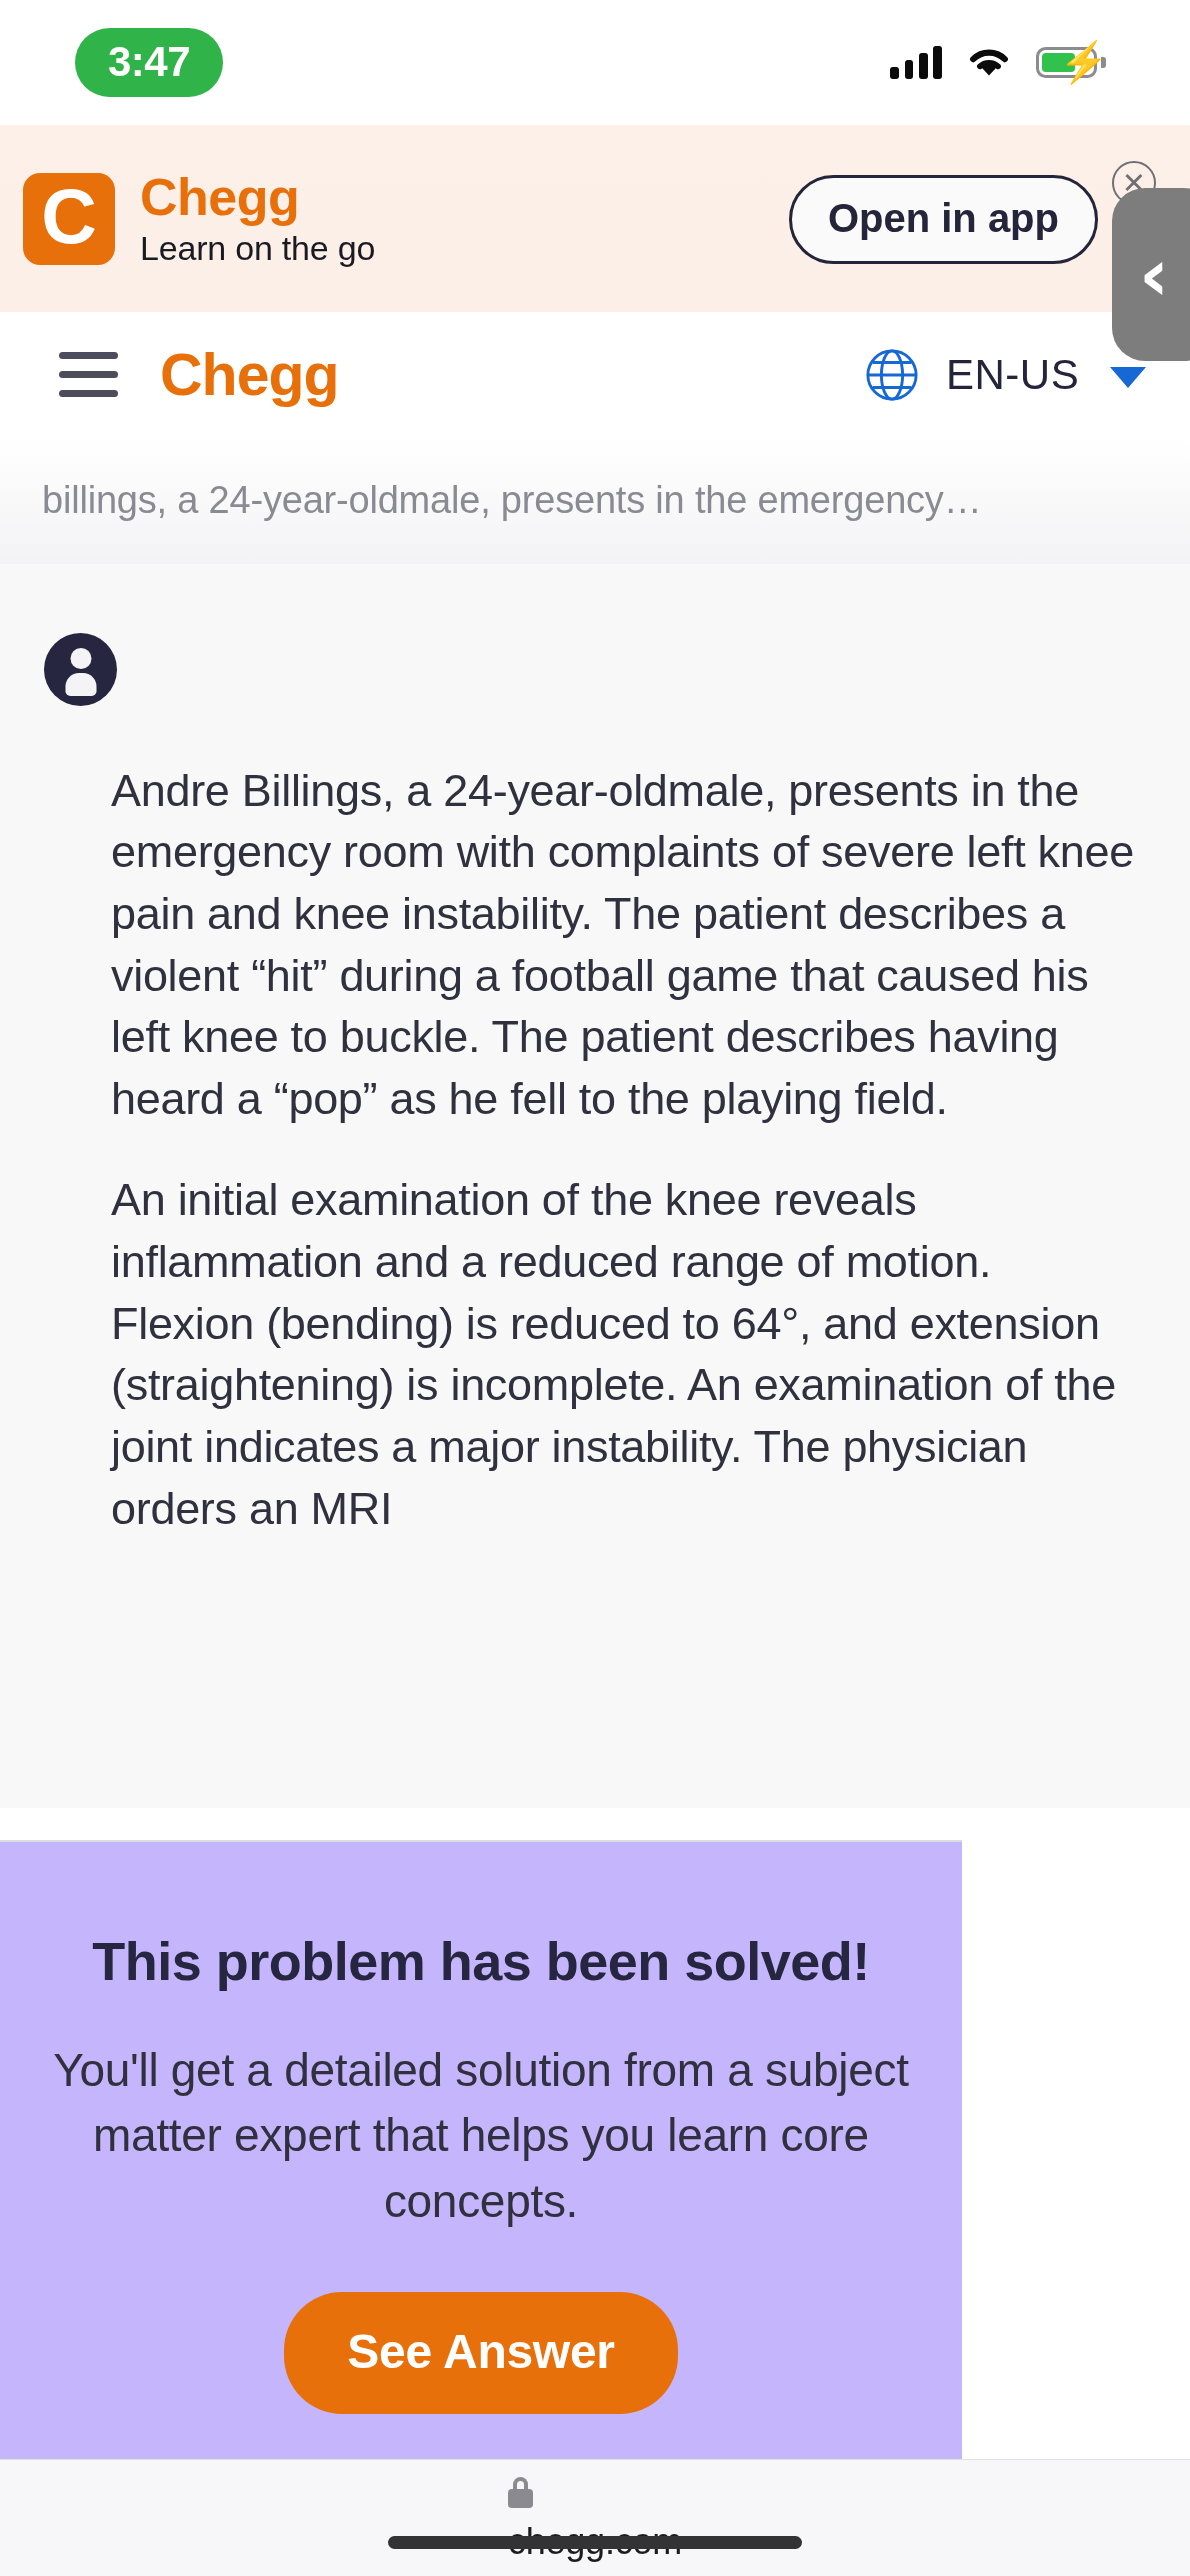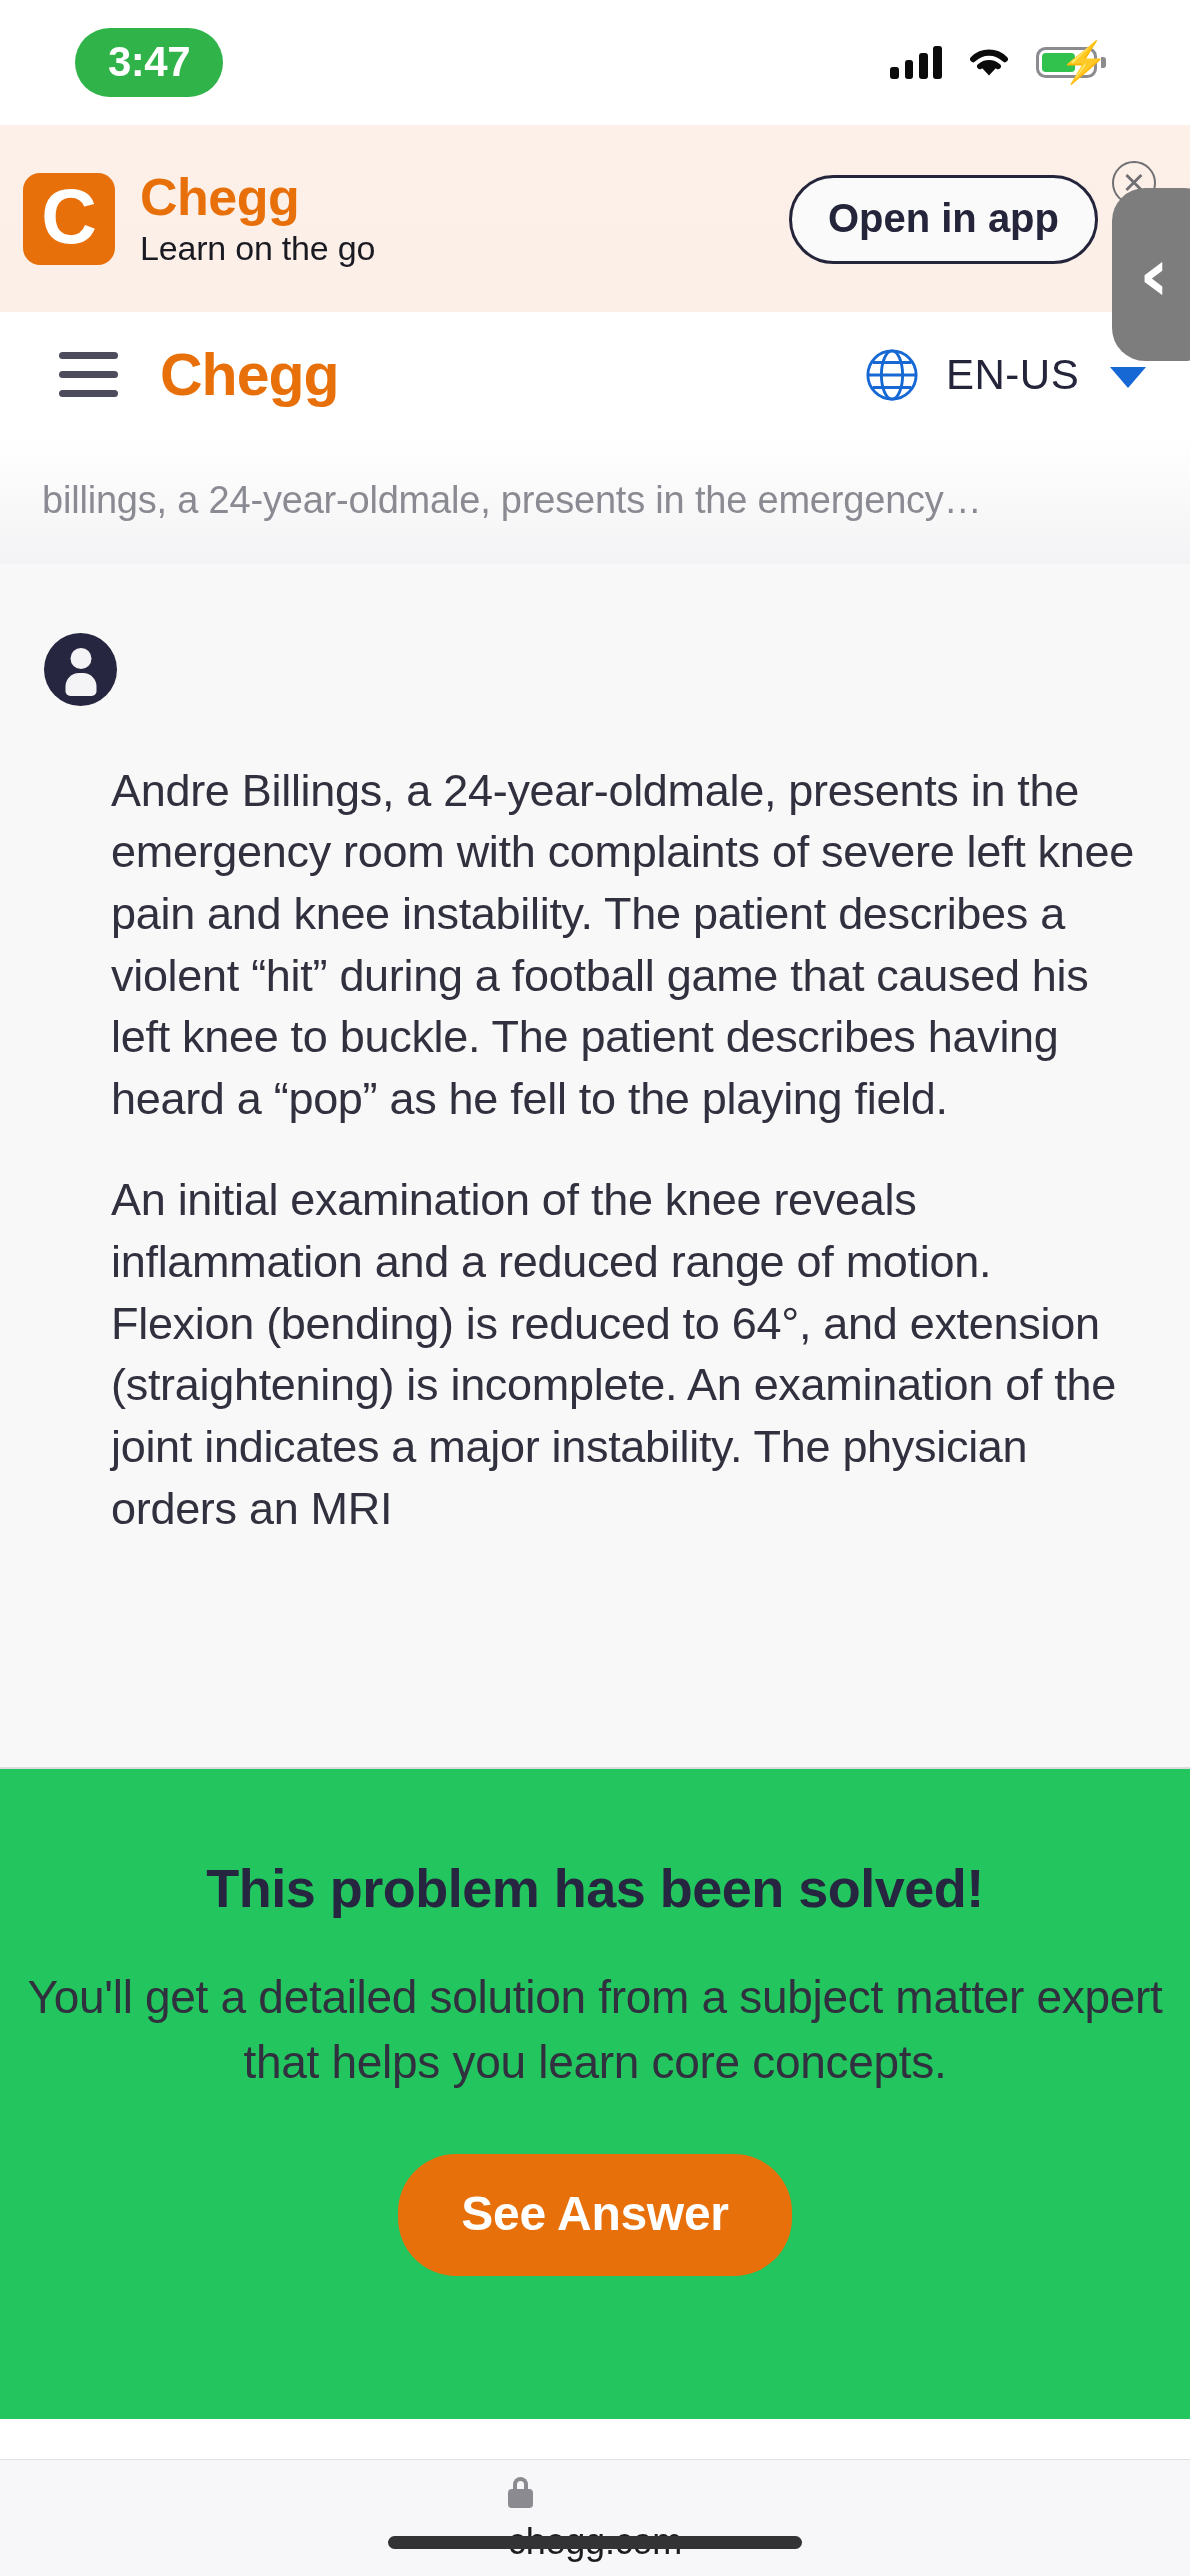--- a/index.html
+++ b/index.html
@@ -157,22 +157,22 @@
     line-height:1.30; letter-spacing:-0.5px;
   }
   .qpara{
     margin:40px 46px 0 111px; color:#30303e; font-size:45px;
     line-height:1.37; letter-spacing:-0.3px;
   }
   .qpara.first{ margin-top:54px; }
 
   
   .paywall{
-    position:absolute; top:1767px; left:0; width:1190px; height:652px;
-    background:#22c55e; border-top:2.9px solid #dcdce0;
+    position:absolute; top:1840px; left:0; width:962px; height:652px;
+    background:#c4b5fd; border-top:2.9px solid #dcdce0;
     text-align:center;
   }
   .pw-title{
     margin-top:88px; color:#262640; font-size:54px; font-weight:700; letter-spacing:-0.5px;
   }
   .pw-sub{
     margin-top:46px; color:#30303e; font-size:46px; line-height:1.42; letter-spacing:-0.3px;
   }
   .see-answer{
     display:inline-block; margin-top:58px;

